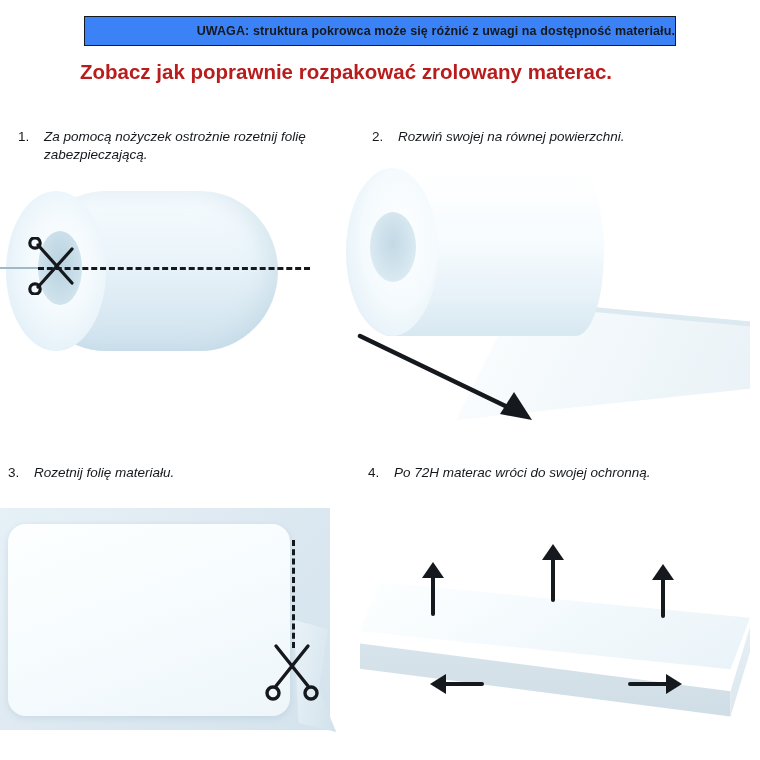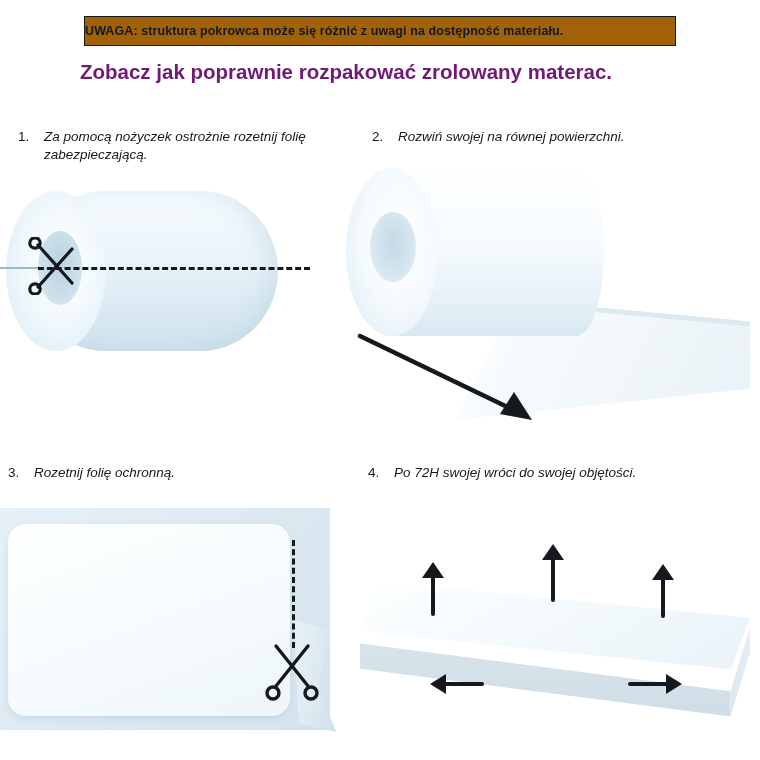--- a/index.html
+++ b/index.html
@@ -18,41 +18,41 @@
 
   
   .notice {
     position: absolute;
     left: 84px;
     top: 16px;
     width: 592px;
     height: 30px;
     box-sizing: border-box;
     border: 1.5px solid #15181c;
-    background: #a16207;
+    background: #3b82f6;
     display: flex;
     align-items: center;
-    justify-content: flex-start;
+    justify-content: flex-end;
     font-size: 12.5px;
     font-weight: bold;
     letter-spacing: .1px;
     color: #15181c;
     text-align: center;
   }
 
   
   .title {
     position: absolute;
     left: 0;
     top: 60px;
     width: 692px;
     text-align: center;
     font-size: 20.5px;
     font-weight: bold;
-    color: #701a75;
+    color: #b91c1c;
   }
 
   
   .step-caption {
     position: absolute;
     display: flex;
     font-size: 13.5px;
     line-height: 1.35;
     color: #15181c;
   }
@@ -315,21 +315,21 @@
       <g stroke="#15181c" stroke-width="4.5" fill="none" stroke-linecap="round">
         <line x1="10" y1="8" x2="168" y2="84"></line>
       </g>
       <polygon points="182,92 150,86 164,64" fill="#15181c"></polygon>
     </svg>
   </div>
 </div>
 
 <div class="step-caption" id="cap3">
   <span class="num">3.</span>
-  <span class="txt">Rozetnij folię ochronną.</span>
+  <span class="txt">Rozetnij folię materiału.</span>
 </div>
 
 <div class="illus" id="illus3">
   <div class="foil3"></div>
   <div class="mattress3"></div>
   <div class="foil3-flap"></div>
   <div class="cut-line3"></div>
   <div class="scissors3">
     <svg width="60" height="66" viewBox="0 0 60 66">
       <g stroke="#15181c" stroke-width="3.4" fill="none" stroke-linecap="round">
@@ -337,21 +337,21 @@
         <line x1="46" y1="6" x2="14" y2="46"></line>
         <circle cx="11" cy="53" r="6"></circle>
         <circle cx="49" cy="53" r="6"></circle>
       </g>
     </svg>
   </div>
 </div>
 
 <div class="step-caption" id="cap4">
   <span class="num">4.</span>
-  <span class="txt">Po 72H swojej wróci do swojej objętości.</span>
+  <span class="txt">Po 72H materac wróci do swojej ochronną.</span>
 </div>
 
 <div class="illus" id="illus4">
   <div class="slab-front"></div>
   <div class="slab-side"></div>
   <div class="slab-top"></div>
 
   <div class="arr-up" id="arrU1">
     <svg width="26" height="56" viewBox="0 0 26 56">
       <line x1="13" y1="54" x2="13" y2="14" stroke="#15181c" stroke-width="4" stroke-linecap="round"></line>

